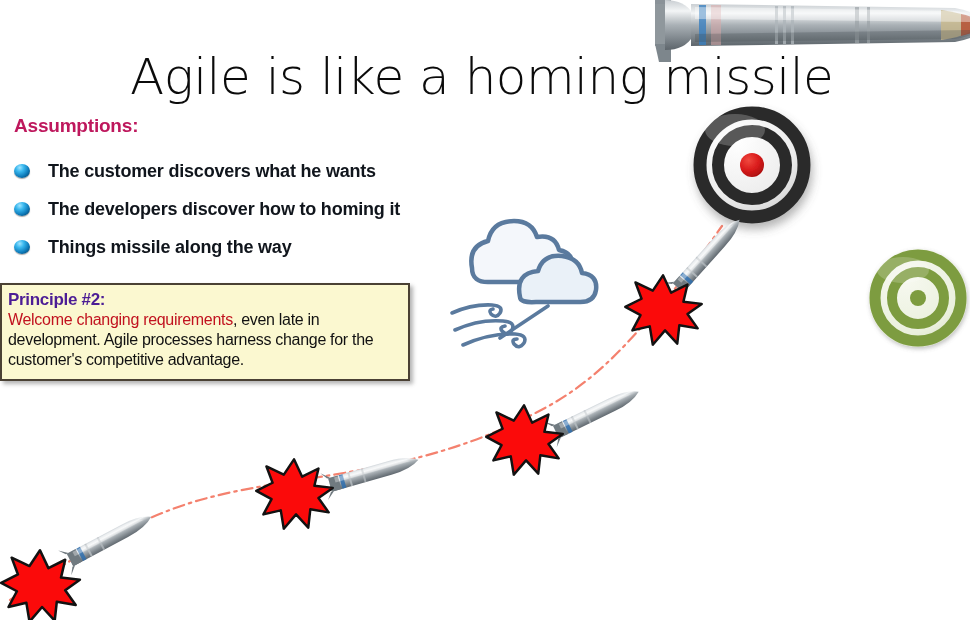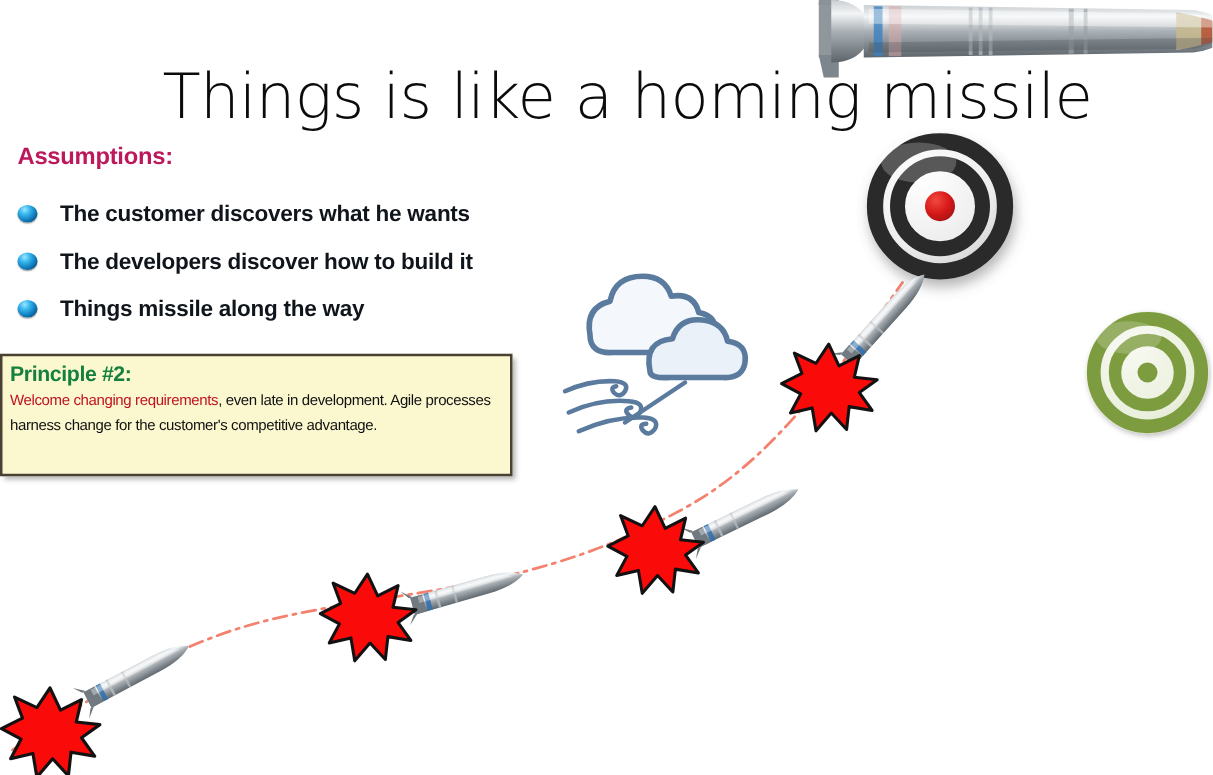--- a/index.html
+++ b/index.html
@@ -83,26 +83,26 @@
     height: 98px;
     background: #fbf8d0;
     border: 2px solid #4a4134;
     box-sizing: border-box;
     box-shadow: 3px 3px 4px rgba(90,90,90,0.45);
     padding: 4px 8px 4px 6px;
   }
   #principle-heading {
     font-size: 17px;
     font-weight: bold;
-    color: #15803d;
+    color: #4c1d95;
     line-height: 21px;
     letter-spacing: -0.3px;
   }
   #principle-body {
-    font-size: 12px;
+    font-size: 16px;
     line-height: 20px;
     color: #111111;
     letter-spacing: -0.3px;
   }
   .principle-highlight { color: #c1121f; }
 
   
   #art-layer {
     position: absolute;
     left: 0; top: 0;
@@ -242,32 +242,32 @@
     </g>
 
     <g transform="translate(678,288) rotate(-48)">
       <use href="#smallMissile"></use>
     </g>
     <g transform="translate(663,310) scale(1.02)">
       <use href="#burst"></use>
     </g>
   </svg>
 
-  <div id="slide-title">Things is like a homing missile</div>
+  <div id="slide-title">Agile is like a homing missile</div>
 
   <div id="assumptions-heading">Assumptions:</div>
 
   <div id="assumption-list">
     <div class="assumption-item">
       <span class="assumption-bullet"></span>
       <span class="assumption-text">The customer discovers what he wants</span>
     </div>
     <div class="assumption-item">
       <span class="assumption-bullet"></span>
-      <span class="assumption-text">The developers discover how to build it</span>
+      <span class="assumption-text">The developers discover how to homing it</span>
     </div>
     <div class="assumption-item">
       <span class="assumption-bullet"></span>
       <span class="assumption-text">Things missile along the way</span>
     </div>
   </div>
 
   <div id="principle-box">
     <div id="principle-heading">Principle #2:</div>
     <div id="principle-body">

